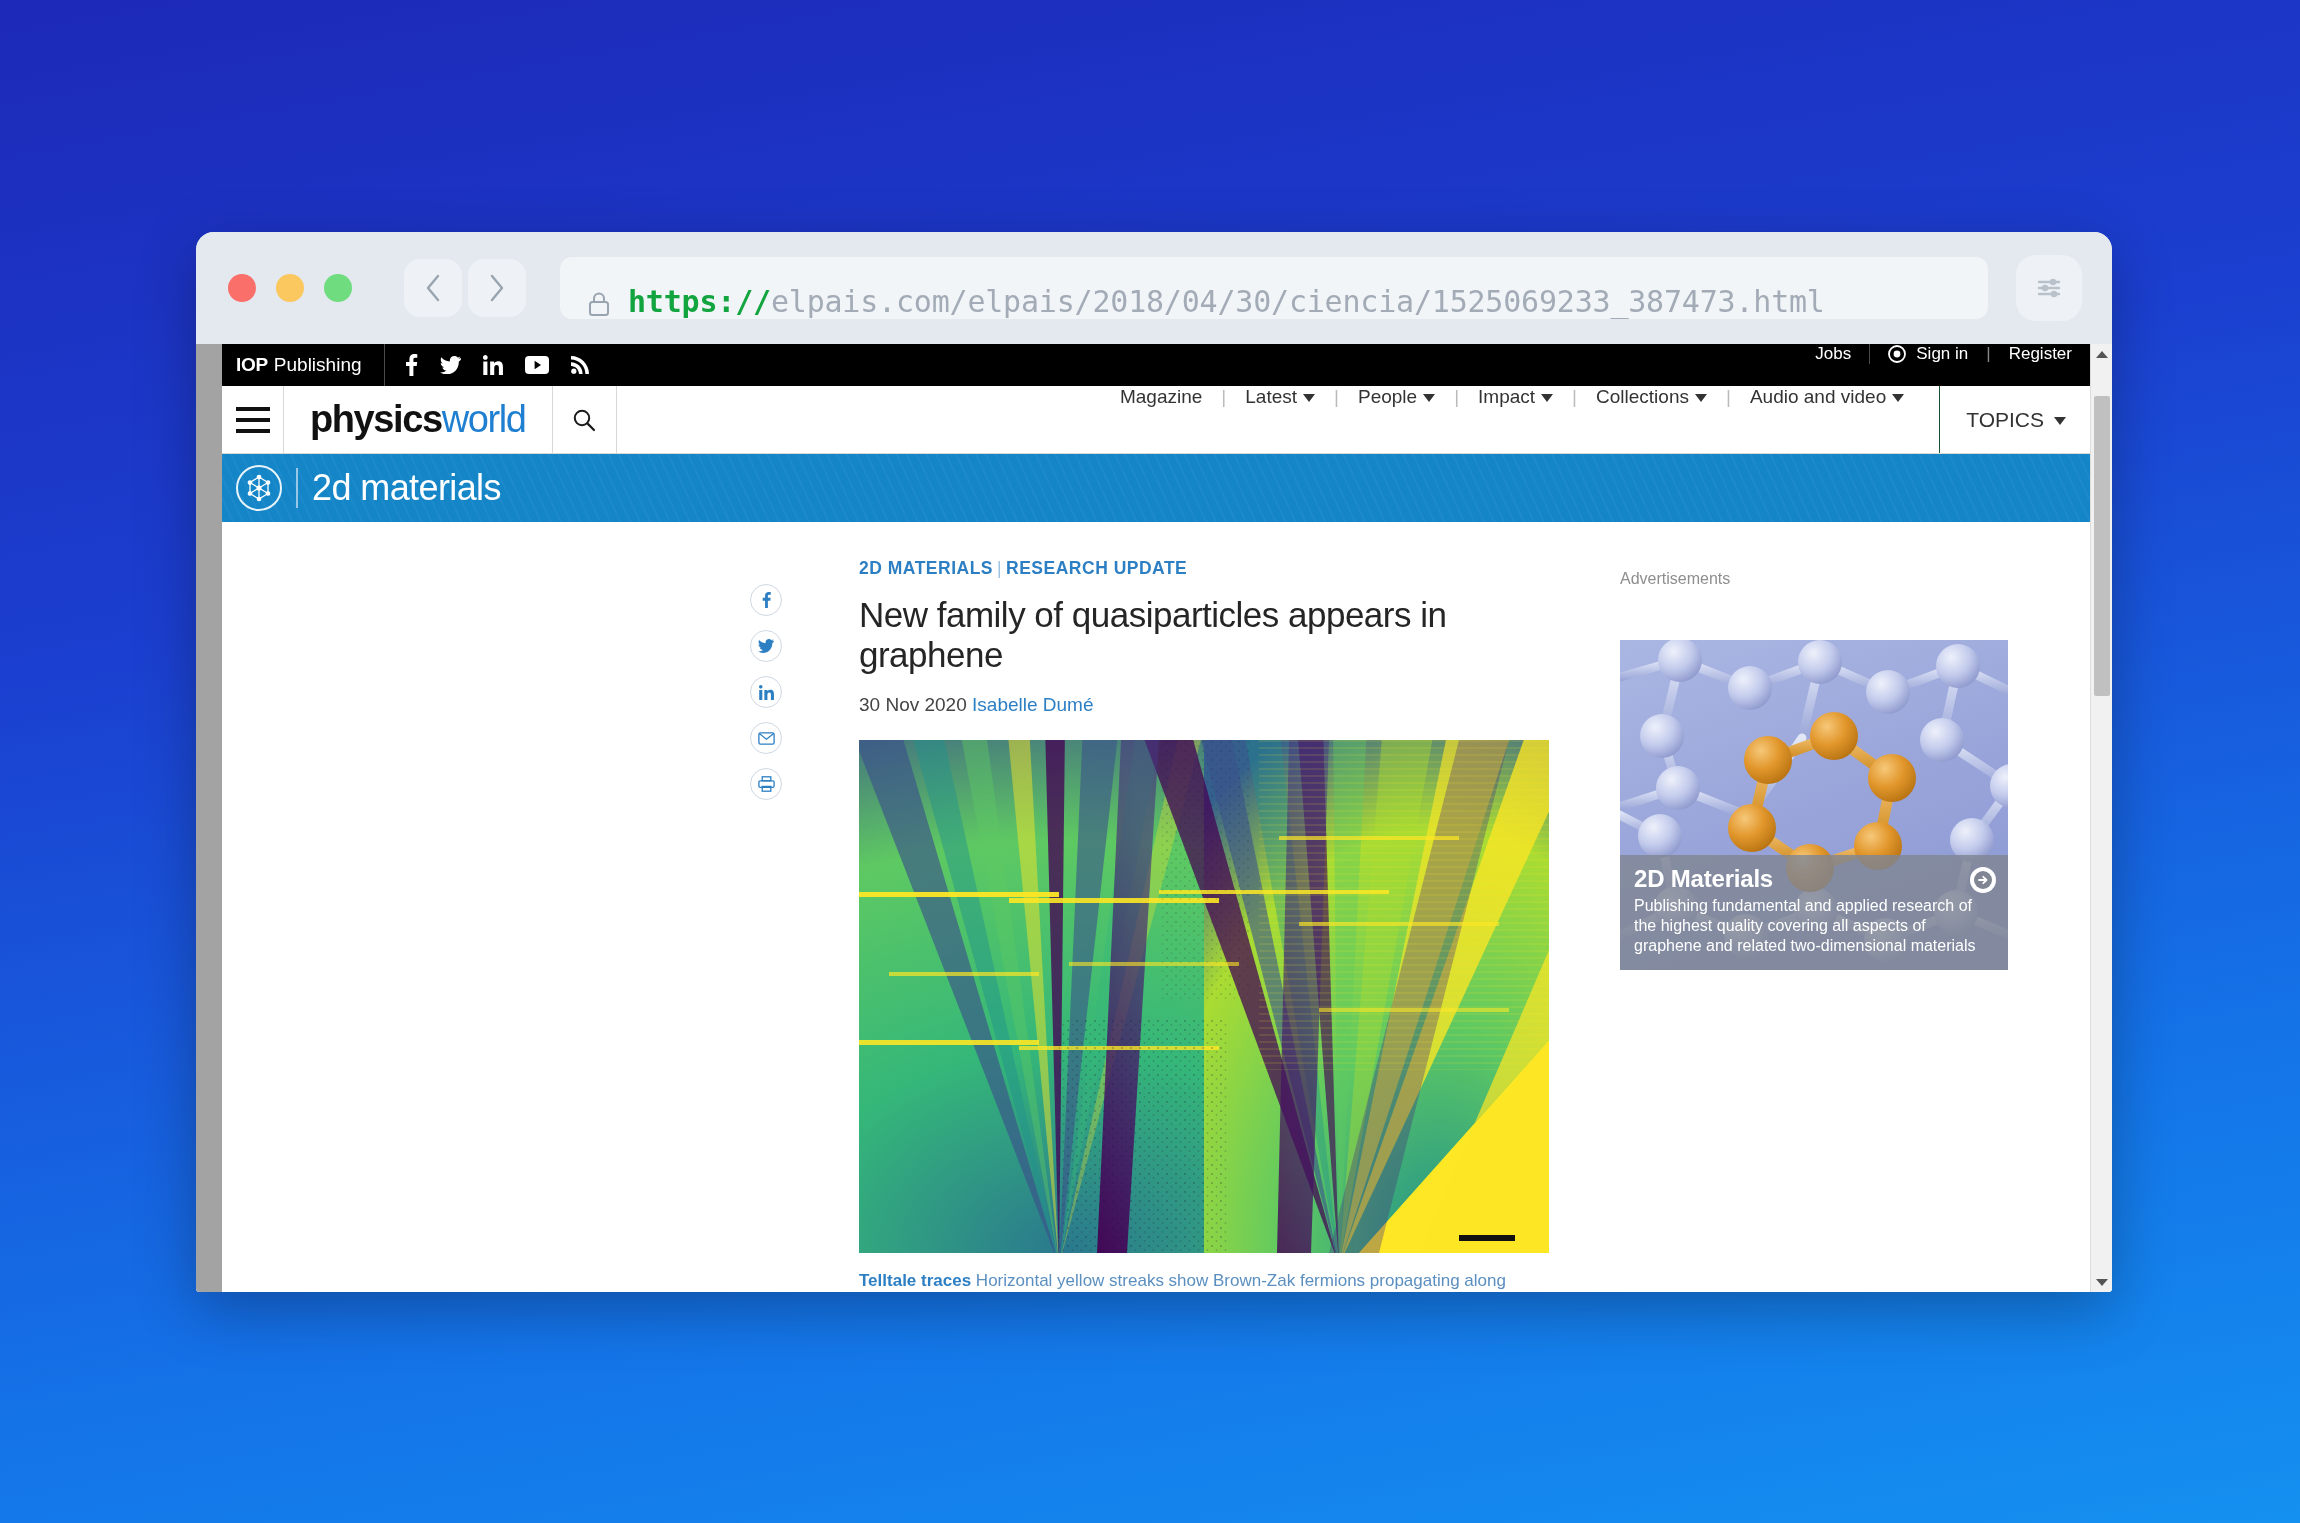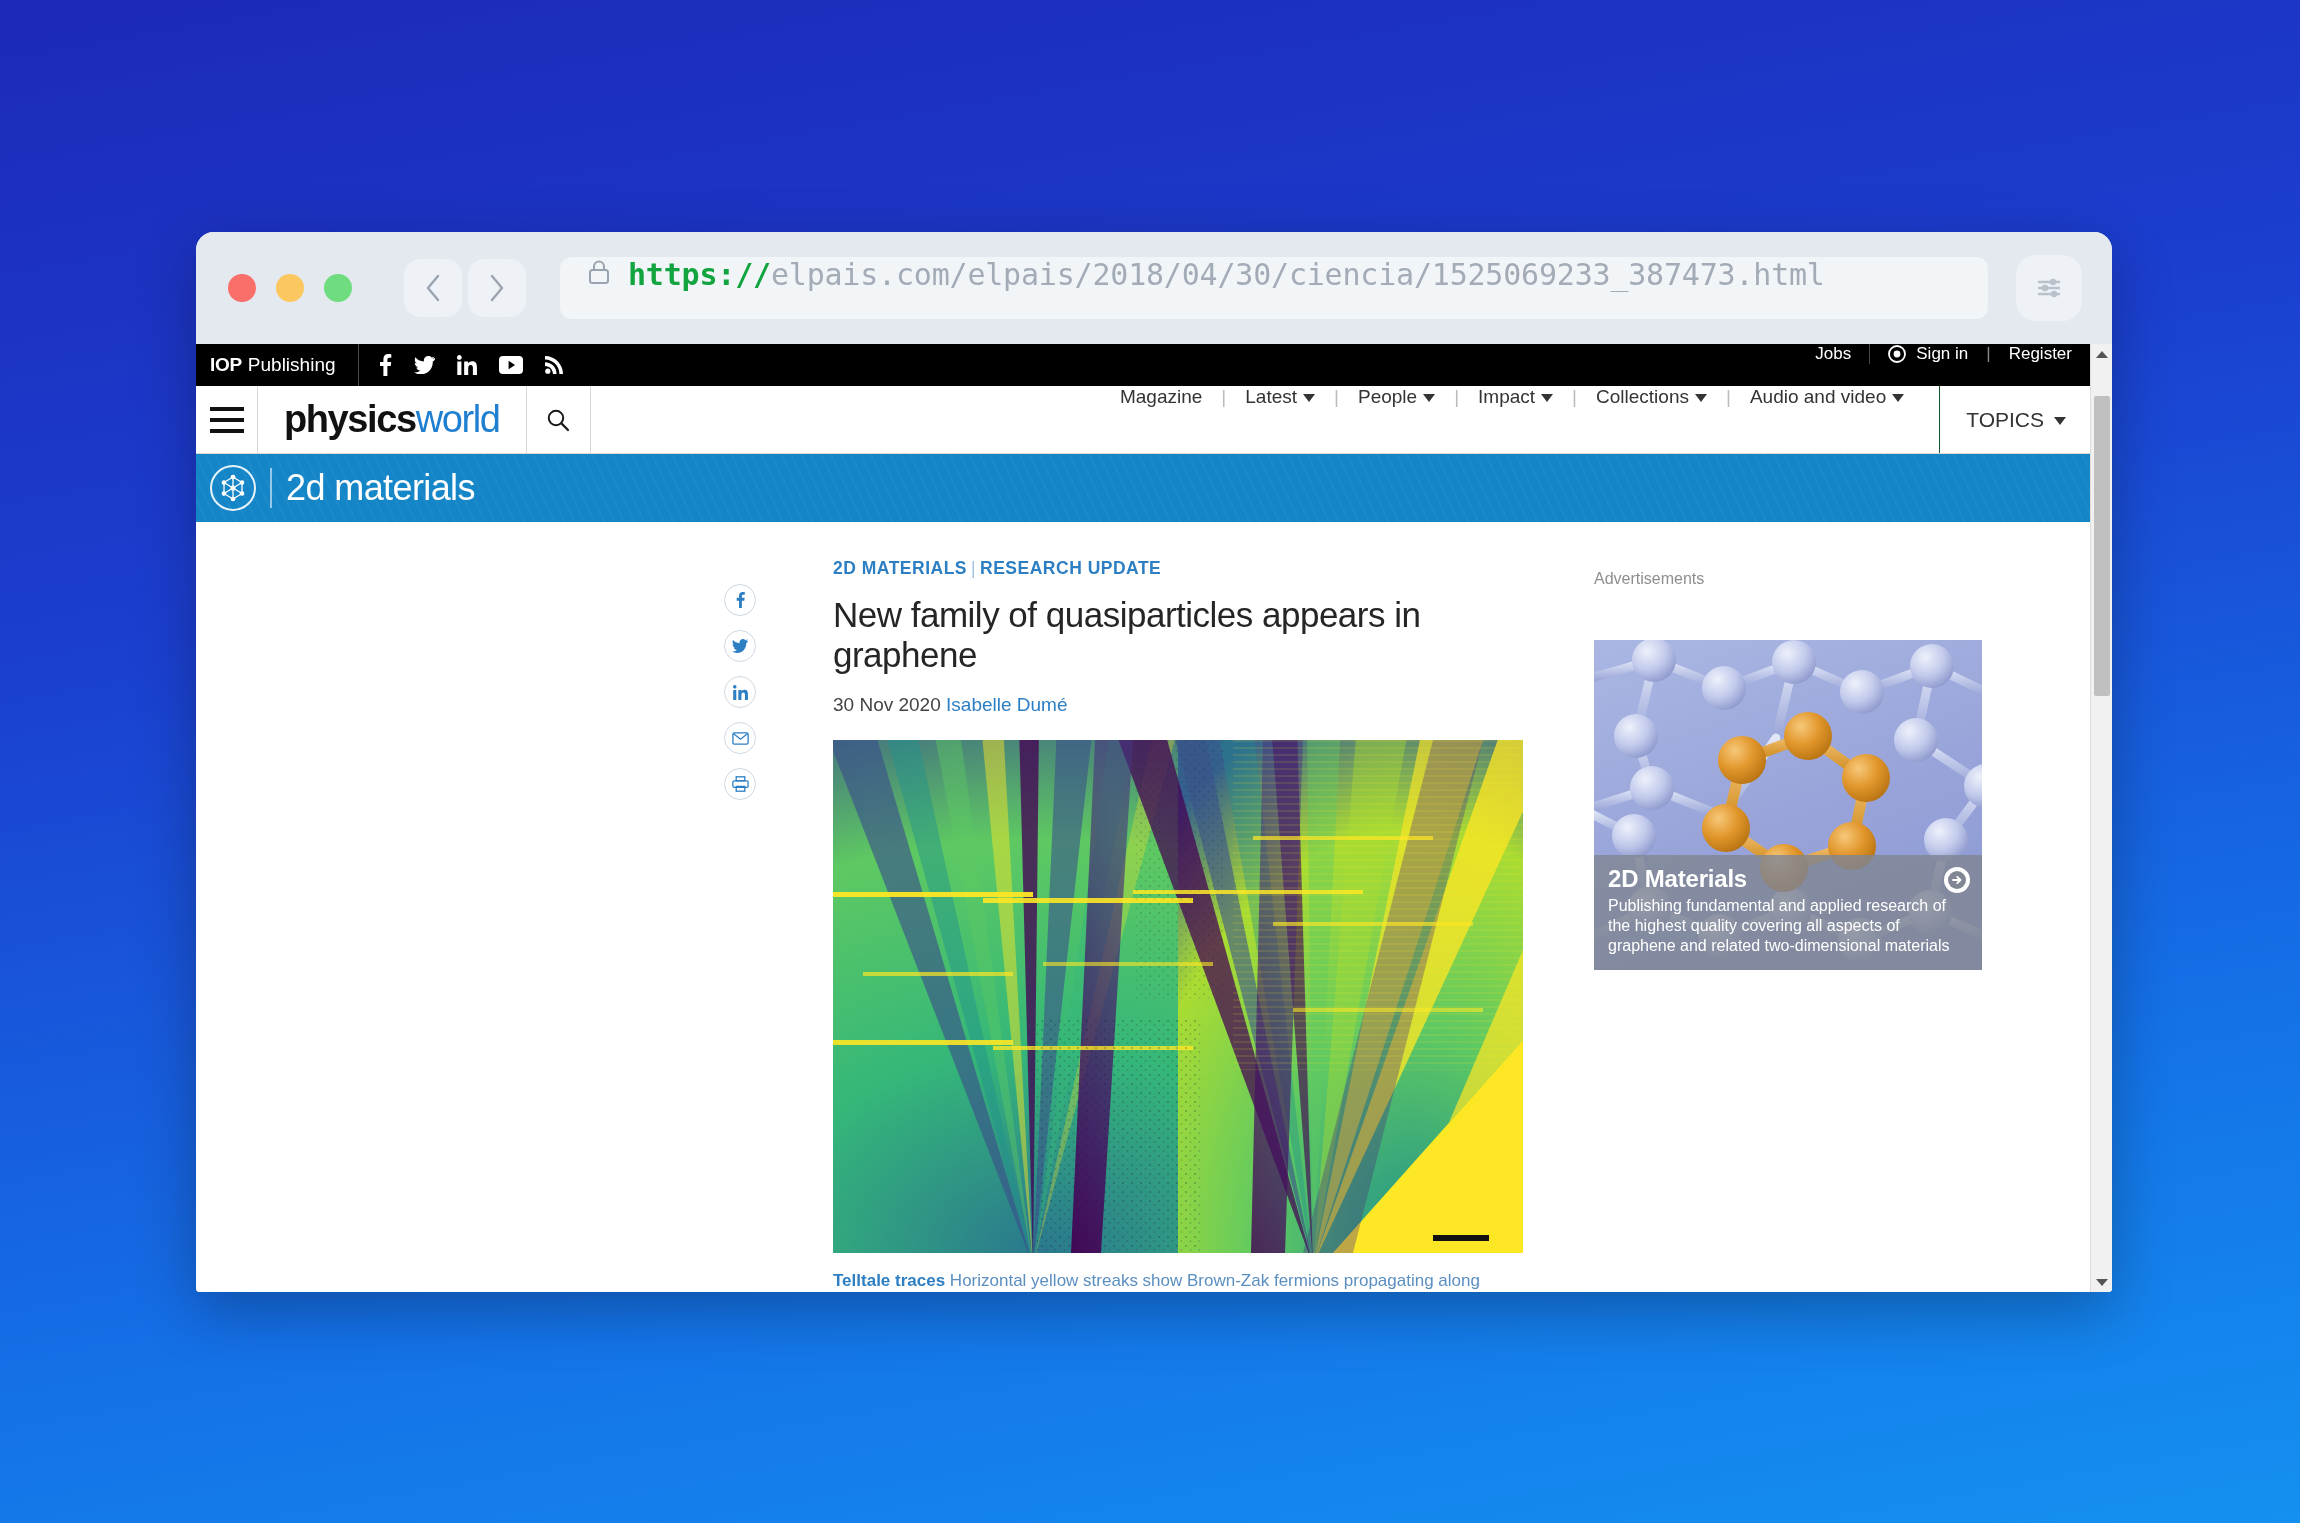--- a/index.html
+++ b/index.html
@@ -58,21 +58,21 @@
   }
   .nav-btn svg { display: block; }
 
   .url-bar {
     flex: 1;
     height: 62px;
     margin-left: 34px;
     background: #f2f5f8;
     border-radius: 12px;
     display: flex;
-    align-items: flex-start;
+    align-items: flex-end;
     padding: 0 26px;
     gap: 16px;
     min-width: 0;
   }
   .lock-icon { flex: 0 0 auto; color: #9aa4b0; display: flex; align-items: center; }
   .url-text {
     font-family: "DejaVu Sans Mono", monospace;
     font-size: 30px;
     letter-spacing: -0.2px;
     white-space: nowrap;
@@ -96,21 +96,22 @@
     flex: 1;
     background: #ffffff;
     position: relative;
     overflow: hidden;
     display: flex;
   }
   .page-area {
     flex: 1;
     position: relative;
     overflow: hidden;
-    background: #737373;
+    background: #a3a3a3;
+    padding-left: 26px;
   }
 
   
   .iop-bar {
     height: 42px;
     background: #000;
     display: flex;
     align-items: stretch;
     color: #fff;
   }

